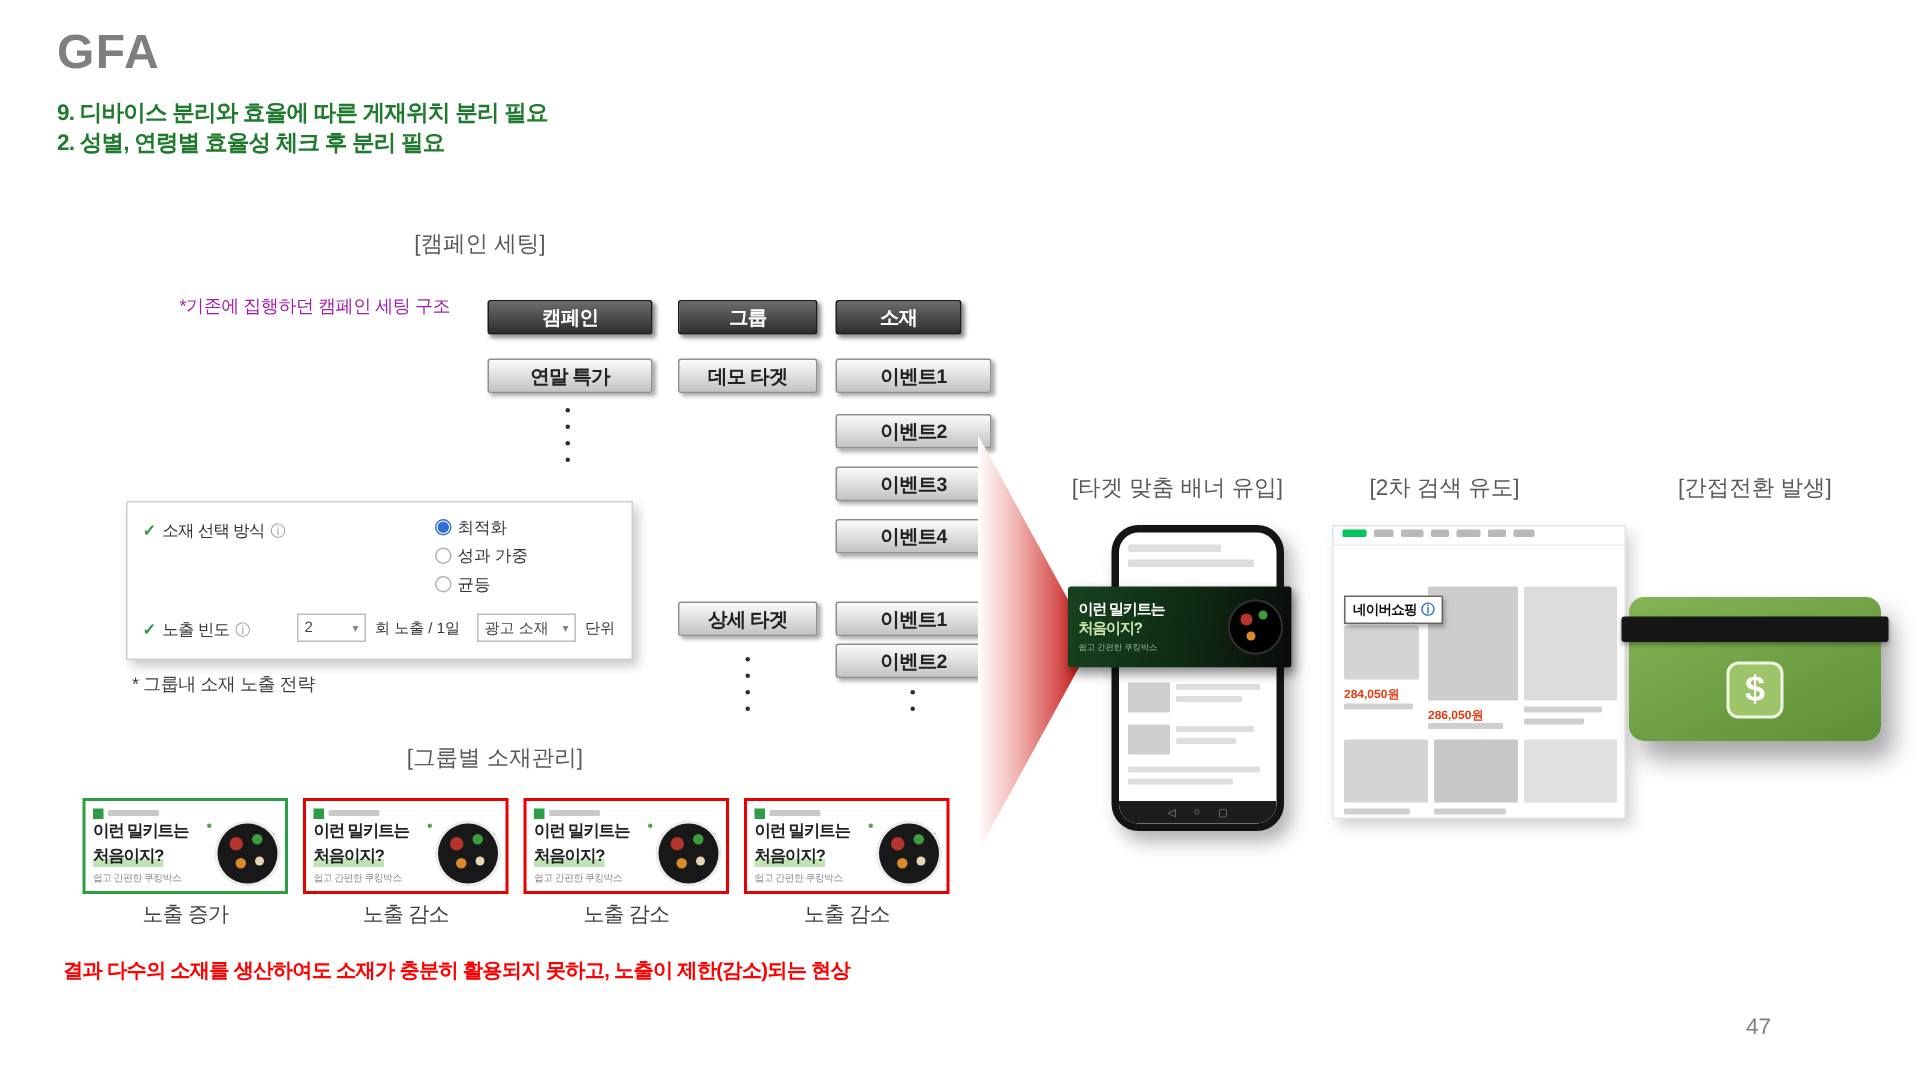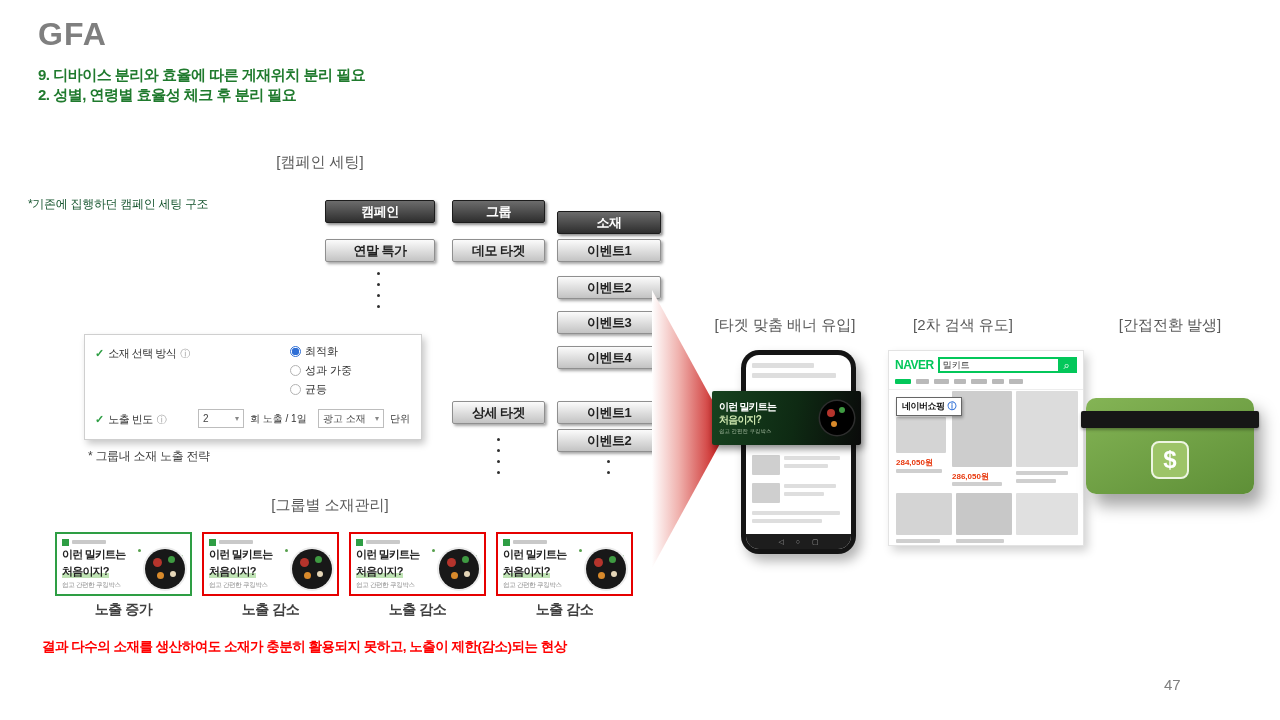--- a/index.html
+++ b/index.html
@@ -6,21 +6,21 @@
   html,body{width:1280px;height:720px}
   body{position:relative;background:#fff;font-family:"Liberation Sans",sans-serif;overflow:hidden}
   .abs{position:absolute}
 
   
   .title{left:38px;top:16px;font-size:32px;font-weight:bold;color:#7f7f7f;letter-spacing:1px}
   .sub{left:38px;font-size:15px;font-weight:bold;color:#1f7a2d;letter-spacing:-0.5px}
   .bracket{font-size:15px;color:#595959;text-align:center}
 
   
-  .desc{left:28px;top:196px;width:272px;text-align:left;font-size:12px;color:#14532d;line-height:1.45;letter-spacing:-0.3px}
+  .desc{left:28px;top:196px;width:272px;text-align:right;font-size:12px;color:#a21caf;line-height:1.45;letter-spacing:-0.3px}
   .desc .d1{margin-bottom:11px}
   .desc .d4{font-weight:bold}
 
   
   .btn{position:absolute;height:23px;line-height:21px;text-align:center;font-size:13px;font-weight:bold;border-radius:2px;letter-spacing:-0.5px}
   .btn-dark{background:linear-gradient(#6c6c6c,#2e2e2e);color:#fff;border:1px solid #1c1c1c;box-shadow:2px 2px 3px rgba(0,0,0,.45)}
   .btn-light{background:linear-gradient(#fbfbfb,#c3c3c3);color:#222;border:1px solid #8f8f8f;box-shadow:2px 2px 3px rgba(0,0,0,.35)}
 
   .vdots{position:absolute;display:flex;flex-direction:column;gap:8px}
   .vdots i{width:3px;height:3px;border-radius:50%;background:#2f2f2f}
@@ -45,21 +45,21 @@
   .blogo{width:7px;height:7px;background:#2e9e44;flex:none}
   .bbar{height:4px;background:#c9c9c9;border-radius:1px}
   .bbody{flex:1;display:flex;align-items:center;position:relative}
   .btext{flex:1}
   .bt1{font-size:11px;font-weight:bold;color:#222;line-height:1.2;letter-spacing:-0.8px}
   .bt2{font-size:11px;font-weight:bold;color:#222;line-height:1.2;letter-spacing:-0.8px;display:inline-block;background:linear-gradient(transparent 58%,#bfe3b4 58%)}
   .bt3{font-size:6.5px;color:#8a8a8a;margin-top:2px;letter-spacing:-0.3px}
   .plate{width:40px;height:40px;border-radius:50%;background:#181818;position:relative;box-shadow:0 0 0 2px #ececec;flex:none}
   .plate i{position:absolute;border-radius:50%}
   .sprig{position:absolute;width:3px;height:3px;border-radius:50%;background:#57a04d}
-  .status{position:absolute;top:601px;width:137px;text-align:center;font-size:14px;font-weight:bold;color:#3f3f3f;letter-spacing:-0.5px}
+  .status{position:absolute;top:601px;width:137px;text-align:center;font-size:14px;font-weight:normal;color:#3f3f3f;letter-spacing:-0.5px}
 
   .conclusion{left:42px;top:638px;font-size:13.5px;font-weight:bold;color:#ff0000;letter-spacing:-0.5px}
 
   
   .phone{left:741px;top:350px;width:115px;height:204px;background:#141414;border-radius:18px;box-shadow:5px 7px 12px rgba(0,0,0,.3)}
   .screen{position:absolute;left:5px;right:5px;top:5px;bottom:5px;background:#fff;border-radius:13px;overflow:hidden}
   .sline{position:absolute;background:#dedede;border-radius:1px}
   .simg{position:absolute;background:#cfcfcf;border-radius:1px}
   .homebar{position:absolute;left:0;right:0;bottom:0;height:15px;background:#1d1d1d;display:flex;align-items:center;justify-content:center;gap:12px;font-size:7px;color:#9a9a9a}
   .phone-ad{left:712px;top:391px;width:149px;height:54px;background:linear-gradient(100deg,#17421f,#0e2a13 55%,#0a0a0a);box-shadow:2px 4px 7px rgba(0,0,0,.45);display:flex;align-items:center;padding:5px 7px;border-radius:2px}
@@ -100,21 +100,21 @@
 <div class="abs sub" style="top:86px">2. 성별, 연령별 효율성 체크 후 분리 필요</div>
 
 <div class="abs bracket" style="left:235px;top:153px;width:170px">[캠페인 세팅]</div>
 
 <div class="abs desc">
   <div class="d1">*기존에 집행하던 캠페인 세팅 구조</div>
 </div>
 
 <div class="btn btn-dark" style="left:325px;top:200px;width:110px">캠페인</div>
 <div class="btn btn-dark" style="left:452px;top:200px;width:93px">그룹</div>
-<div class="btn btn-dark" style="left:557px;top:211px;width:104px">소재</div>
+<div class="btn btn-dark" style="left:557px;top:200px;width:84px">소재</div>
 
 <div class="btn btn-light" style="left:325px;top:239px;width:110px">연말 특가</div>
 <div class="btn btn-light" style="left:452px;top:239px;width:93px">데모 타겟</div>
 <div class="btn btn-light" style="left:557px;top:239px;width:104px">이벤트1</div>
 <div class="btn btn-light" style="left:557px;top:276px;width:104px">이벤트2</div>
 <div class="btn btn-light" style="left:557px;top:311px;width:104px">이벤트3</div>
 <div class="btn btn-light" style="left:557px;top:346px;width:104px">이벤트4</div>
 <div class="btn btn-light" style="left:452px;top:401px;width:93px">상세 타겟</div>
 <div class="btn btn-light" style="left:557px;top:401px;width:104px">이벤트1</div>
 <div class="btn btn-light" style="left:557px;top:429px;width:104px">이벤트2</div>
@@ -311,27 +311,20 @@
     <div class="pa-l3">쉽고 간편한 쿠킹박스</div>
   </div>
   <div class="pa-plate">
     <i style="left:7px;top:8px;width:8px;height:8px;background:#b5342c"></i>
     <i style="left:19px;top:6px;width:6px;height:6px;background:#3f9b42"></i>
     <i style="left:11px;top:20px;width:6px;height:6px;background:#d98a2b"></i>
   </div>
 </div>
 
 <div class="abs naver">
-  <div class="nhead">
-    <span class="nlogo">NAVER</span>
-    <div class="nsearch">
-      <span class="nquery">밀키트</span>
-      <span class="nbtn">⌕</span>
-    </div>
-  </div>
   <div class="ntabs">
     <i style="width:16px;background:#03c75a"></i>
     <i style="width:13px"></i>
     <i style="width:15px"></i>
     <i style="width:12px"></i>
     <i style="width:16px"></i>
     <i style="width:12px"></i>
     <i style="width:14px"></i>
   </div>
   <div class="ntip">

